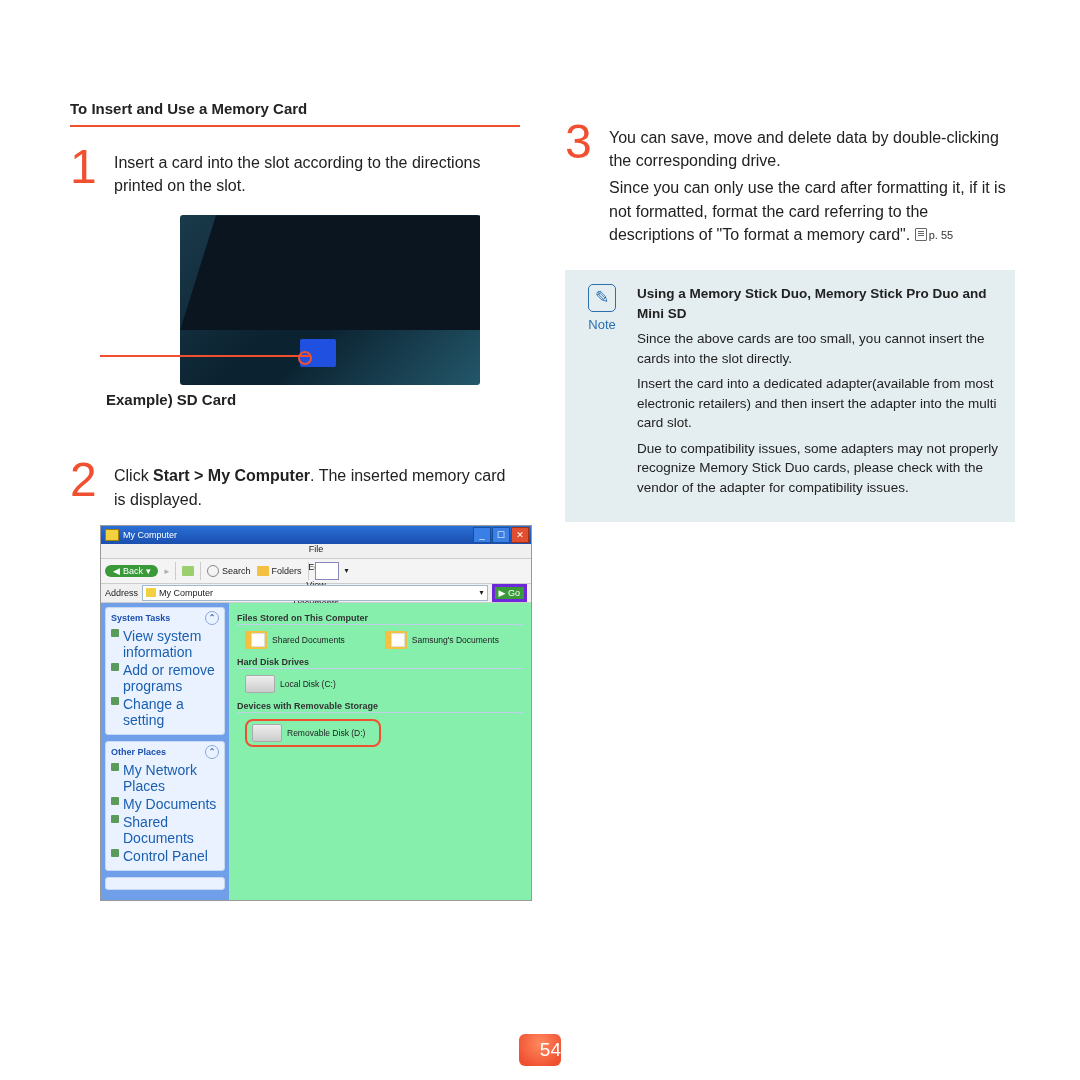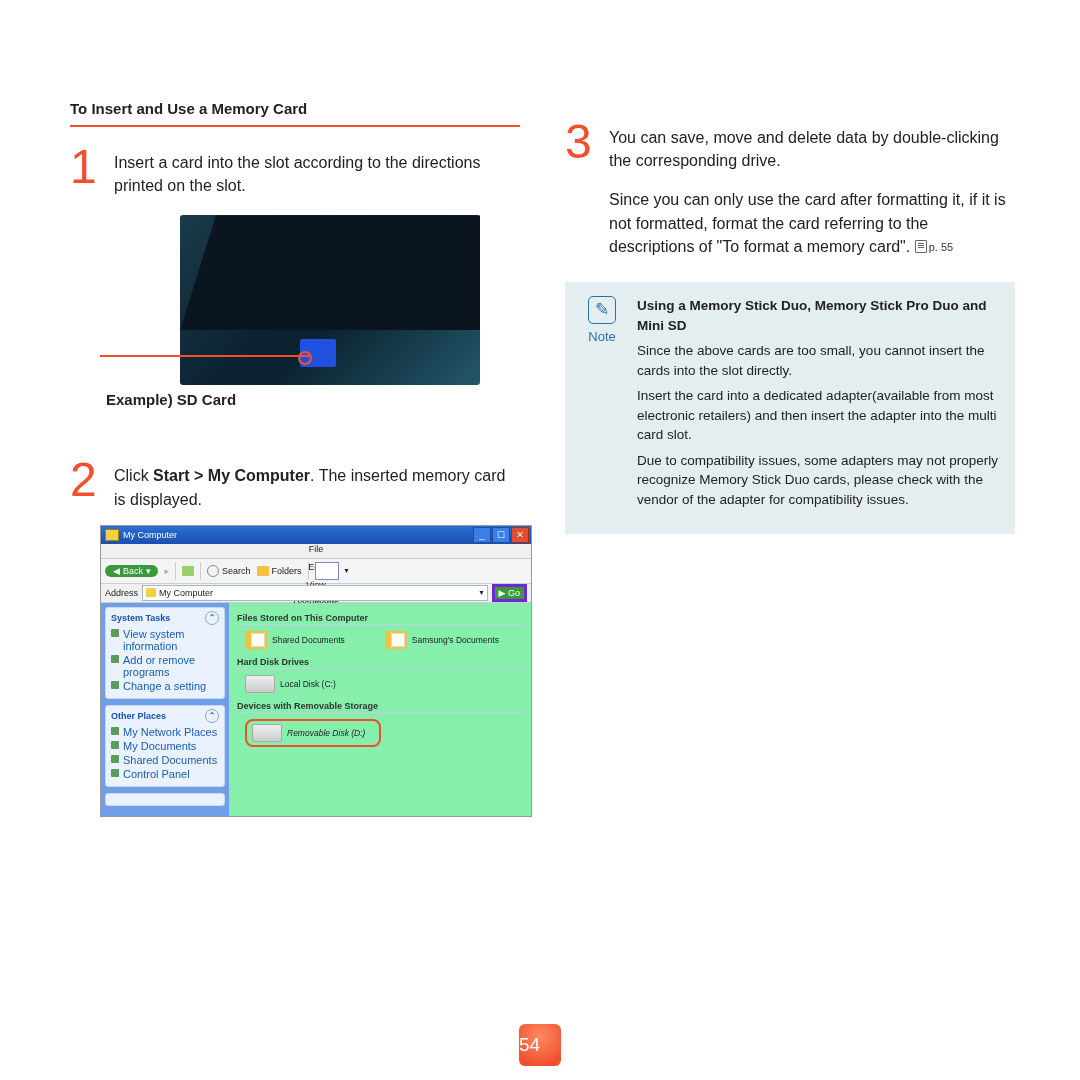--- a/index.html
+++ b/index.html
@@ -201,21 +201,21 @@
     margin-bottom:2px;
     gap:22px;
   }
   .side-box .hdr .chev{
     width:12px;height:12px;border:1px solid #88a8d8;border-radius:50%;
     display:flex;align-items:center;justify-content:center;
     font-size:8px;color:#4070c0;
   }
   .side-box ul{list-style:none;margin:0;padding:0;}
   .side-box li{
-    color:#1a5fb0;font-size:11px;
+    color:#1a5fb0;font-size:14px;
     padding:1px 0 1px 12px;
     position:relative;
   }
   .side-box li::before{
     content:"";
     position:absolute;left:0;top:2px;
     width:8px;height:8px;background:#5a9a5a;border-radius:1px;
   }
   .ss-main{
     flex:1;
@@ -280,26 +280,26 @@
   }
   .ref-ico::before{
     content:"";position:absolute;top:2px;left:2px;right:2px;height:1px;background:#666;
     box-shadow:0 2px 0 #666, 0 4px 0 #666;
   }
   .page-num-badge{
     position:absolute;
     bottom:14px;
     left:50%;
     transform:translateX(-50%);
-    width:42px;height:42px;
+    width:42px;height:32px;
     background:radial-gradient(circle at 50% 30%, #ff8a60 0%, #f05030 80%);
     border-radius:6px;
     color:#fff;
     font-size:19px;
-    display:flex;align-items:center;justify-content:flex-start;
+    display:flex;align-items:center;justify-content:flex-end;
   }
 </style>
 </head>
 <body>
 
 <div class="page">
 
   <div class="left-col">
     <h2 class="section-title">To Insert and Use a Memory Card</h2>
 
@@ -413,40 +413,40 @@
               </span>
           </div>
           <div class="grp-h">Hard Disk Drives</div>
           <div class="grp-items">
             <span class="itm">
                 <span class="ico-drive"></span>
                 <span>Local Disk (C:)</span>
               </span>
           </div>
           <div class="grp-h">Devices with Removable Storage</div>
-          <div class="grp-items" style="margin-top:4px;font-style:italic;">
+          <div class="grp-items" style="margin-top:4px;">
             <span class="hl">
               <span class="itm">
                   <span class="ico-drive"></span>
                   <span>Removable Disk (D:)</span>
                 </span>
             </span>
           </div>
         </div>
       </div>
     </div>
   </div>
 
   <div class="right-col">
 
     <div class="step" style="margin-top:0;">
       <div class="step-num">3</div>
       <div class="step-text">
         <div>You can save, move and delete data by double-clicking the corresponding drive.</div>
-        <div style="margin-top:16px;">
+        <div style="margin-top:4px;">
           <span>Since you can only use the card after formatting it, if it is not formatted, format the card referring to the descriptions of "To format a memory card". </span>
           <span class="ref-page"><span class="ref-ico"></span><span>p. 55</span></span>
         </div>
       </div>
     </div>
 
     <div class="note-box">
       <div class="note-left">
         <div class="note-icon">✎</div>
         <div class="note-label">Note</div>

